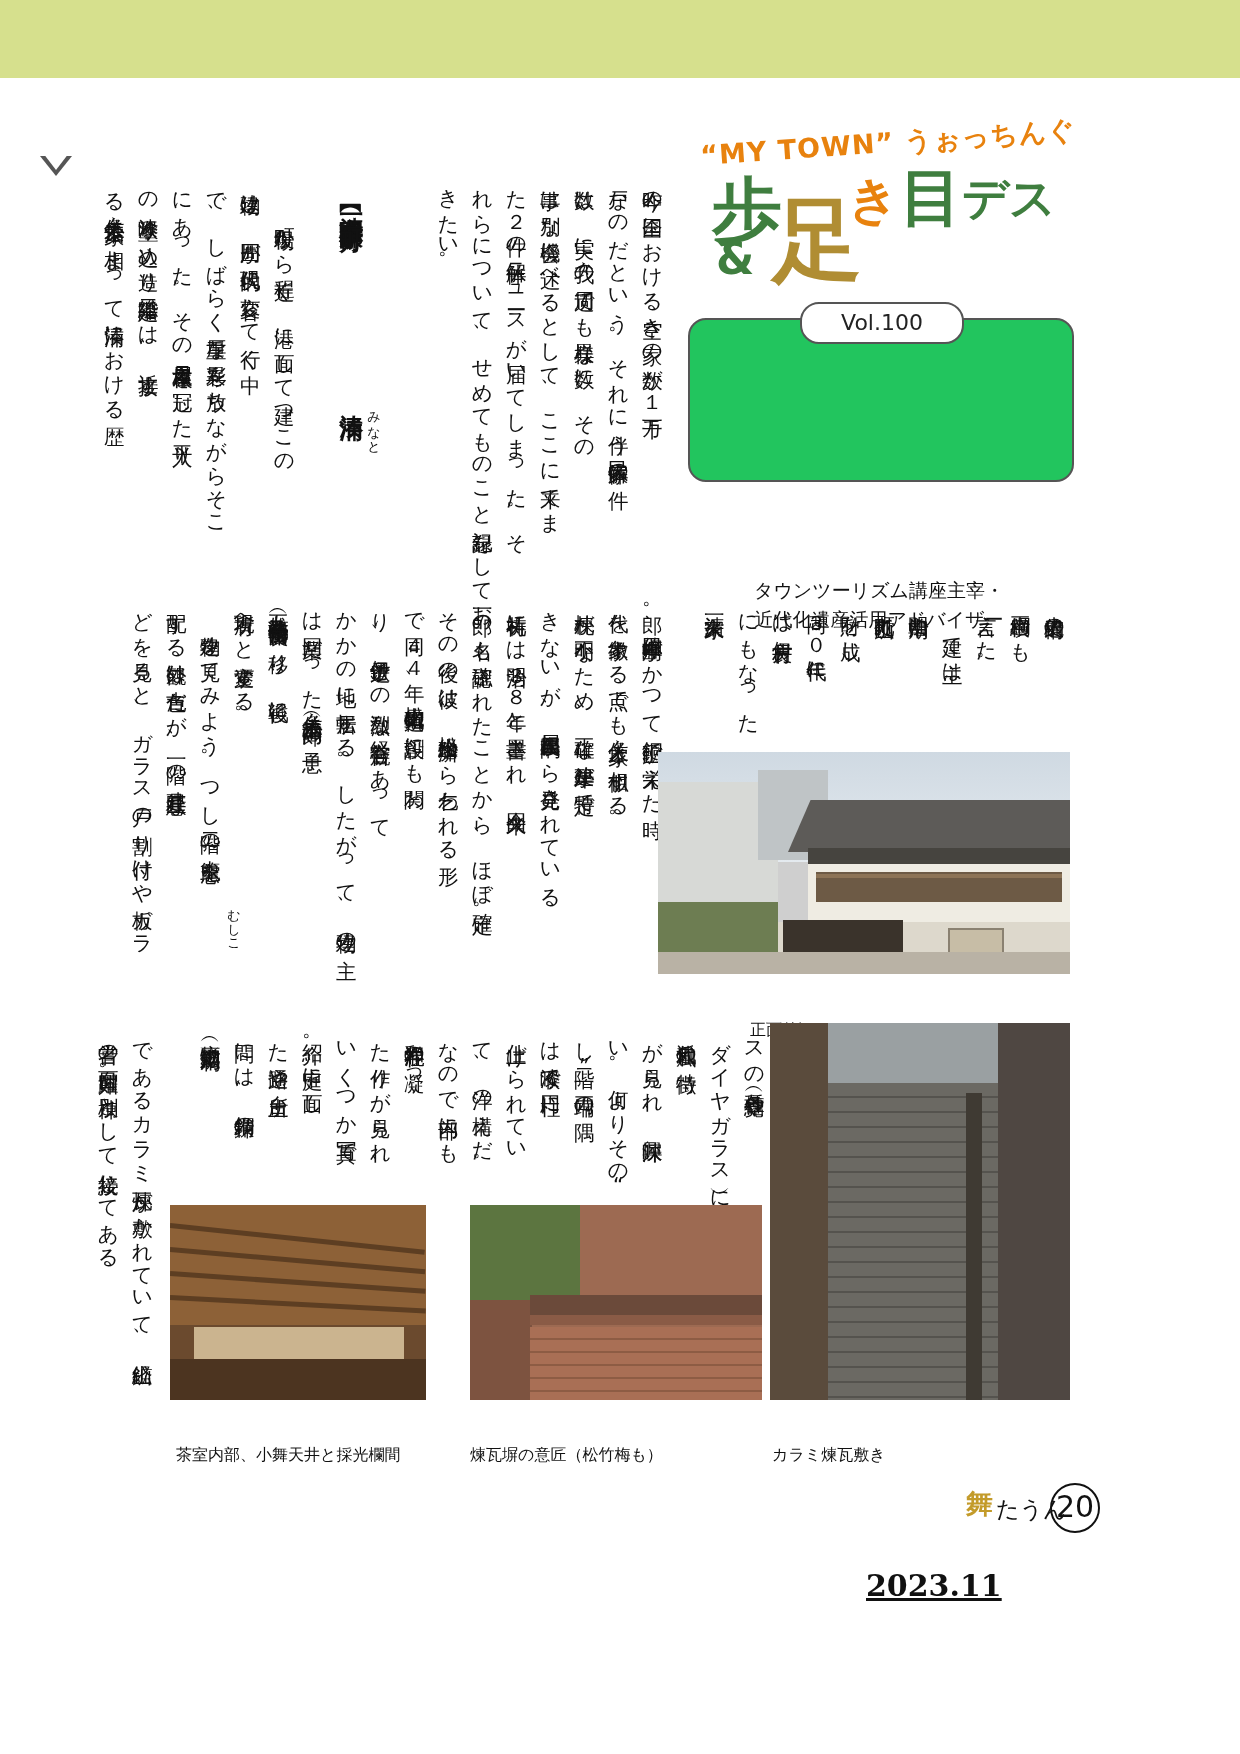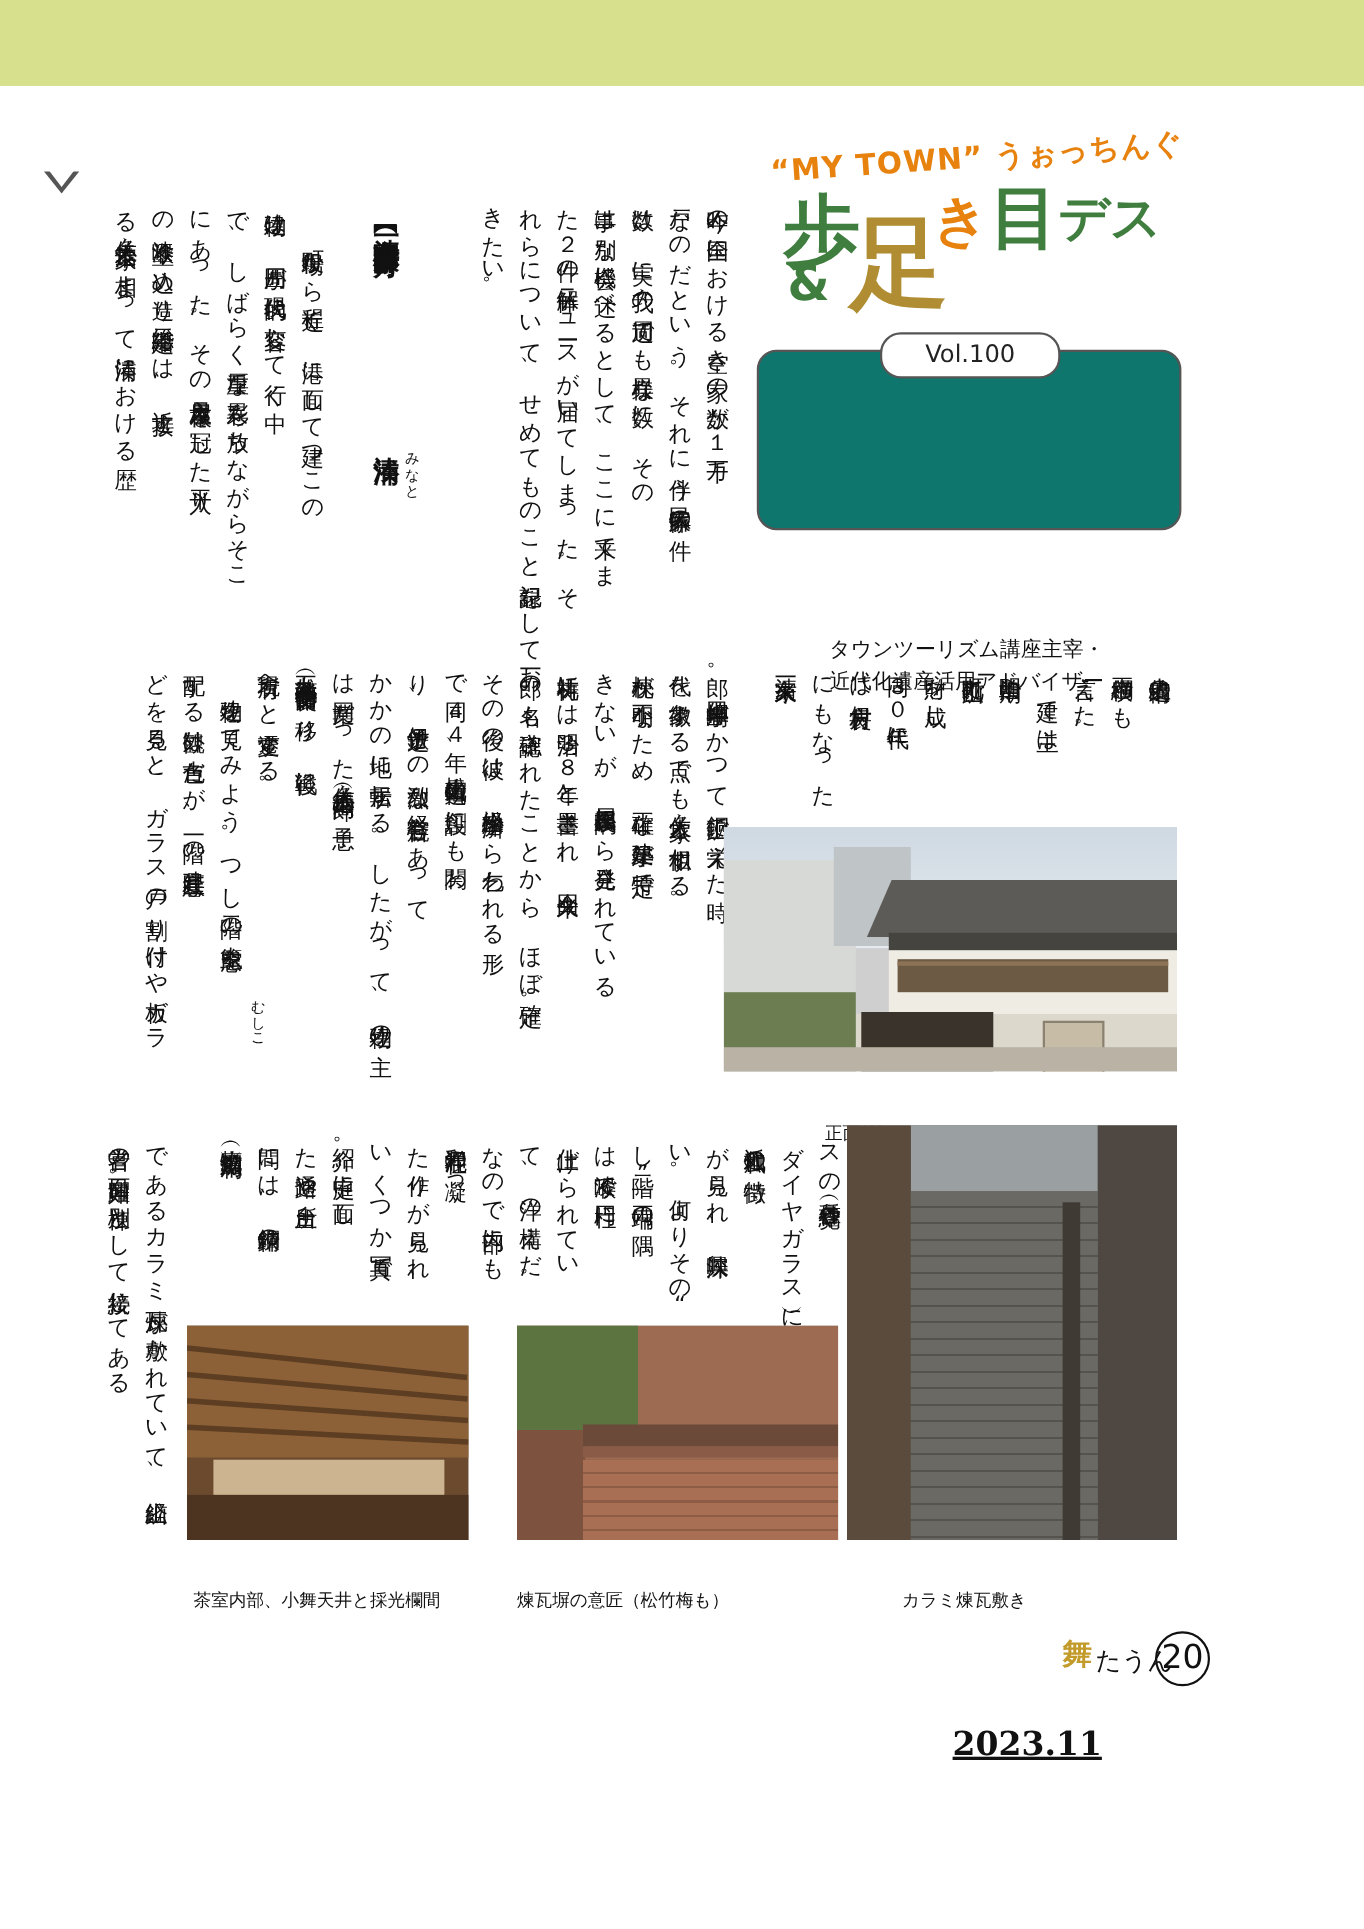--- a/index.html
+++ b/index.html
@@ -116,21 +116,21 @@
     color: #3f7e3f;
     line-height: 1;
   }
   
   .bubble {
     position: absolute;
     left: 688px; top: 318px;
     width: 382px; height: 160px;
     border: 2.5px solid #555555;
     border-radius: 18px;
-    background: #0f766e;
+    background: #22c55e;
   }
   .vol-pill {
     position: absolute;
     left: 110px; top: -18px;
     width: 160px; height: 38px;
     border: 2.5px solid #555555;
     border-radius: 19px;
     background: #ffffff;
     font-family: "DejaVu Sans", sans-serif;
     font-size: 22px;
@@ -437,20 +437,20 @@
   <div class="cap" style="left:470px; top:1407px;">煉瓦塀の意匠（松竹梅も）</div>
 
   <div class="photo" id="photo4">
     <div class="p4-bg"></div>
     <div class="p4-far"></div>
     <div class="p4-wallL"></div>
     <div class="p4-wallR"></div>
     <div class="p4-path"></div>
     <div class="p4-post"></div>
   </div>
-  <div class="cap" style="left:820px; top:1407px;text-align:center;">カラミ煉瓦敷き</div>
+  <div class="cap" style="left:772px; top:1407px;text-align:center;">カラミ煉瓦敷き</div>
 
   <div class="footer-date">2023.11</div>
   <div class="footer-mai">舞</div>
   <div class="footer-tan">たうん</div>
   <div class="page-num">20</div>
 
 </div>
 
 </body></html>

